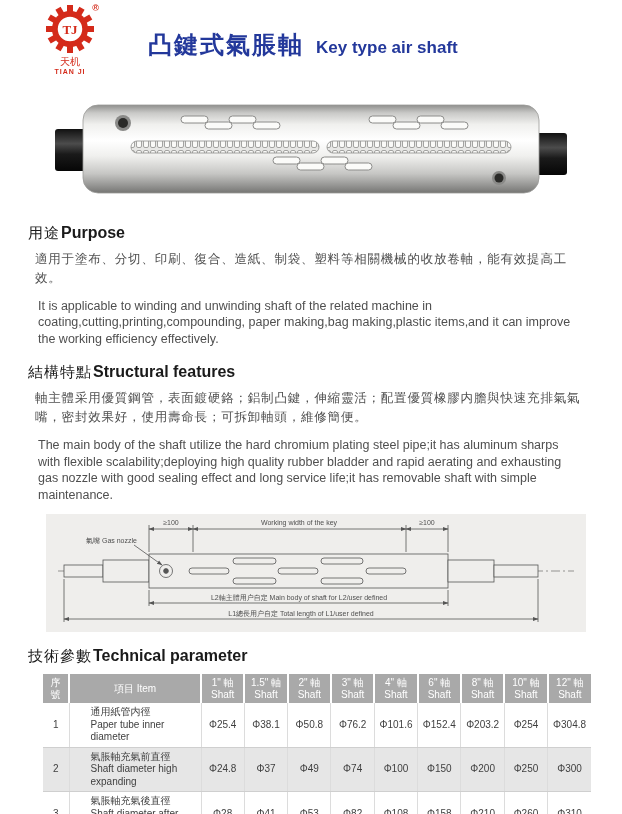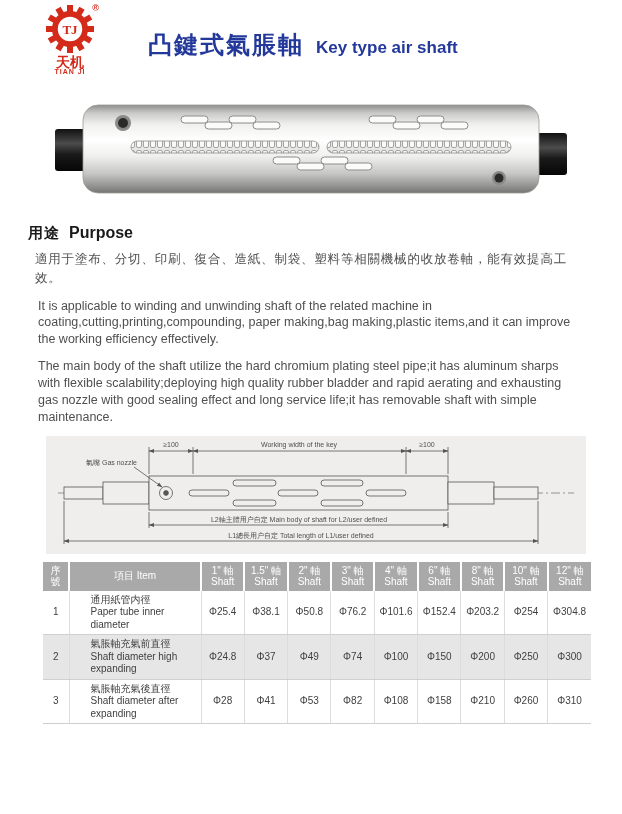--- a/index.html
+++ b/index.html
@@ -8,33 +8,33 @@
     font-family:"Liberation Sans","DejaVu Sans",sans-serif;
     color:#4a4a4a;
   }
   .page{padding:0 28px;}
 
   
   .top{display:flex;align-items:flex-start;height:80px;padding-top:5px;}
   .logo{width:104px;margin-left:-10px;text-align:center;position:relative;flex:0 0 auto;}
   .logo .gearwrap{position:relative;display:inline-block;width:62px;height:50px;}
   .logo .reg{position:absolute;top:-2px;right:2px;font-size:9px;color:var(--logo-red,#d42a1a);font-weight:bold;}
-  .logo-cn{font-size:14px;font-weight:bold;color:var(--logo-red,#d42a1a);line-height:10px;margin-top:-2px;}
+  .logo-cn{font-size:10px;font-weight:normal;color:var(--logo-red,#d42a1a);line-height:10px;margin-top:-2px;}
   .logo-en{font-size:7px;font-weight:bold;color:var(--logo-red,#d42a1a);letter-spacing:1px;line-height:9px;}
   .titleblock{margin-left:26px;margin-top:24px;white-space:nowrap;}
   .title-cn{font-size:24px;font-weight:bold;color:var(--title-blue,#23389b);letter-spacing:2px;}
   .title-en{font-size:17px;font-weight:bold;color:var(--title-blue,#23389b);margin-left:12px;}
 
   
   .photo{width:560px;margin:4px auto 0;display:block;}
 
   
   .sec-heading{margin:15px 0 7px;color:#1a1a1a;}
-  .h-cn{font-size:15px;font-weight:bold;letter-spacing:1px;}
-  .h-en{font-size:16px;font-weight:bold;margin-left:9px;}
+  .h-cn{font-size:15px;font-weight:normal;letter-spacing:1px;}
+  .h-en{font-size:16px;font-weight:bold;margin-left:1px;}
   p.cn{margin:0 7px 2px;font-size:12.5px;line-height:1.5;color:#4f4f4f;letter-spacing:0.8px;}
   p.en{margin:10px;font-size:12.5px;line-height:1.35;color:#4f4f4f;}
 
   
   .drawingbox{width:540px;margin-left:18px;margin-top:8px;display:block;}
 
   
   table.param{border-collapse:collapse;width:548px;margin:8px 0 0 15px;table-layout:fixed;}
   table.param th{
     background:var(--table-header-bg,#a9a9a9);color:#fff;font-weight:normal;
@@ -144,20 +144,24 @@
 
   <div>
     <div class="sec-heading">
       <span class="h-cn">用途</span><span class="h-en">Purpose</span>
     </div>
     <p class="cn">適用于塗布、分切、印刷、復合、造紙、制袋、塑料等相關機械的收放卷軸，能有效提高工效。</p>
     <p class="en">It is applicable to winding and unwinding shaft of the related machine in coating,cutting,printing,compounding, paper making,bag making,plastic items,and it can improve the working efficiency effectively.</p>
   </div>
 
   <div>
+    <div class="sec-heading">
+      <span class="h-cn">結構特點</span><span class="h-en">Structural features</span>
+    </div>
+    <p class="cn">軸主體采用優質鋼管，表面鍍硬鉻；鋁制凸鍵，伸縮靈活；配置優質橡膠内膽與快速充排氣氣嘴，密封效果好，使用壽命長；可拆卸軸頭，維修簡便。</p>
     <p class="en">The main body of the shaft utilize the hard chromium plating steel pipe;it has aluminum sharps with flexible scalability;deploying high quality rubber bladder and rapid aerating and exhausting gas nozzle with good sealing effect and long service life;it has removable shaft with simple maintenance.</p>
   </div>
 
   <div>
     <svg class="drawingbox" viewBox="0 0 540 118" width="540" height="118">
       <defs>
         <marker id="arr" viewBox="0 0 10 10" refX="9" refY="5" markerWidth="7" markerHeight="7" orient="auto-start-reverse">
           <path d="M0,1.5 L10,5 L0,8.5 z" fill="#555"></path>
         </marker>
       </defs>
@@ -209,20 +213,23 @@
         <text x="125" y="11" text-anchor="middle">≥100</text>
         <text x="253" y="11" text-anchor="middle">Working width of the key</text>
         <text x="381" y="11" text-anchor="middle">≥100</text>
         <text x="253" y="86" text-anchor="middle">L2軸主體用户自定 Main body of shaft for L2/user defined</text>
         <text x="255" y="102" text-anchor="middle">L1總長用户自定  Total length of L1/user defined</text>
       </g>
     </svg>
   </div>
 
   <div>
+    <div class="sec-heading">
+      <span class="h-cn">技術參數</span><span class="h-en">Technical parameter</span>
+    </div>
     <table class="param">
       <thead>
           <tr>
             <th>序
 號</th>
             <th class="item">項目 Item</th>
             <th>1" 軸
 Shaft</th>
             <th>1.5" 軸
 Shaft</th>

